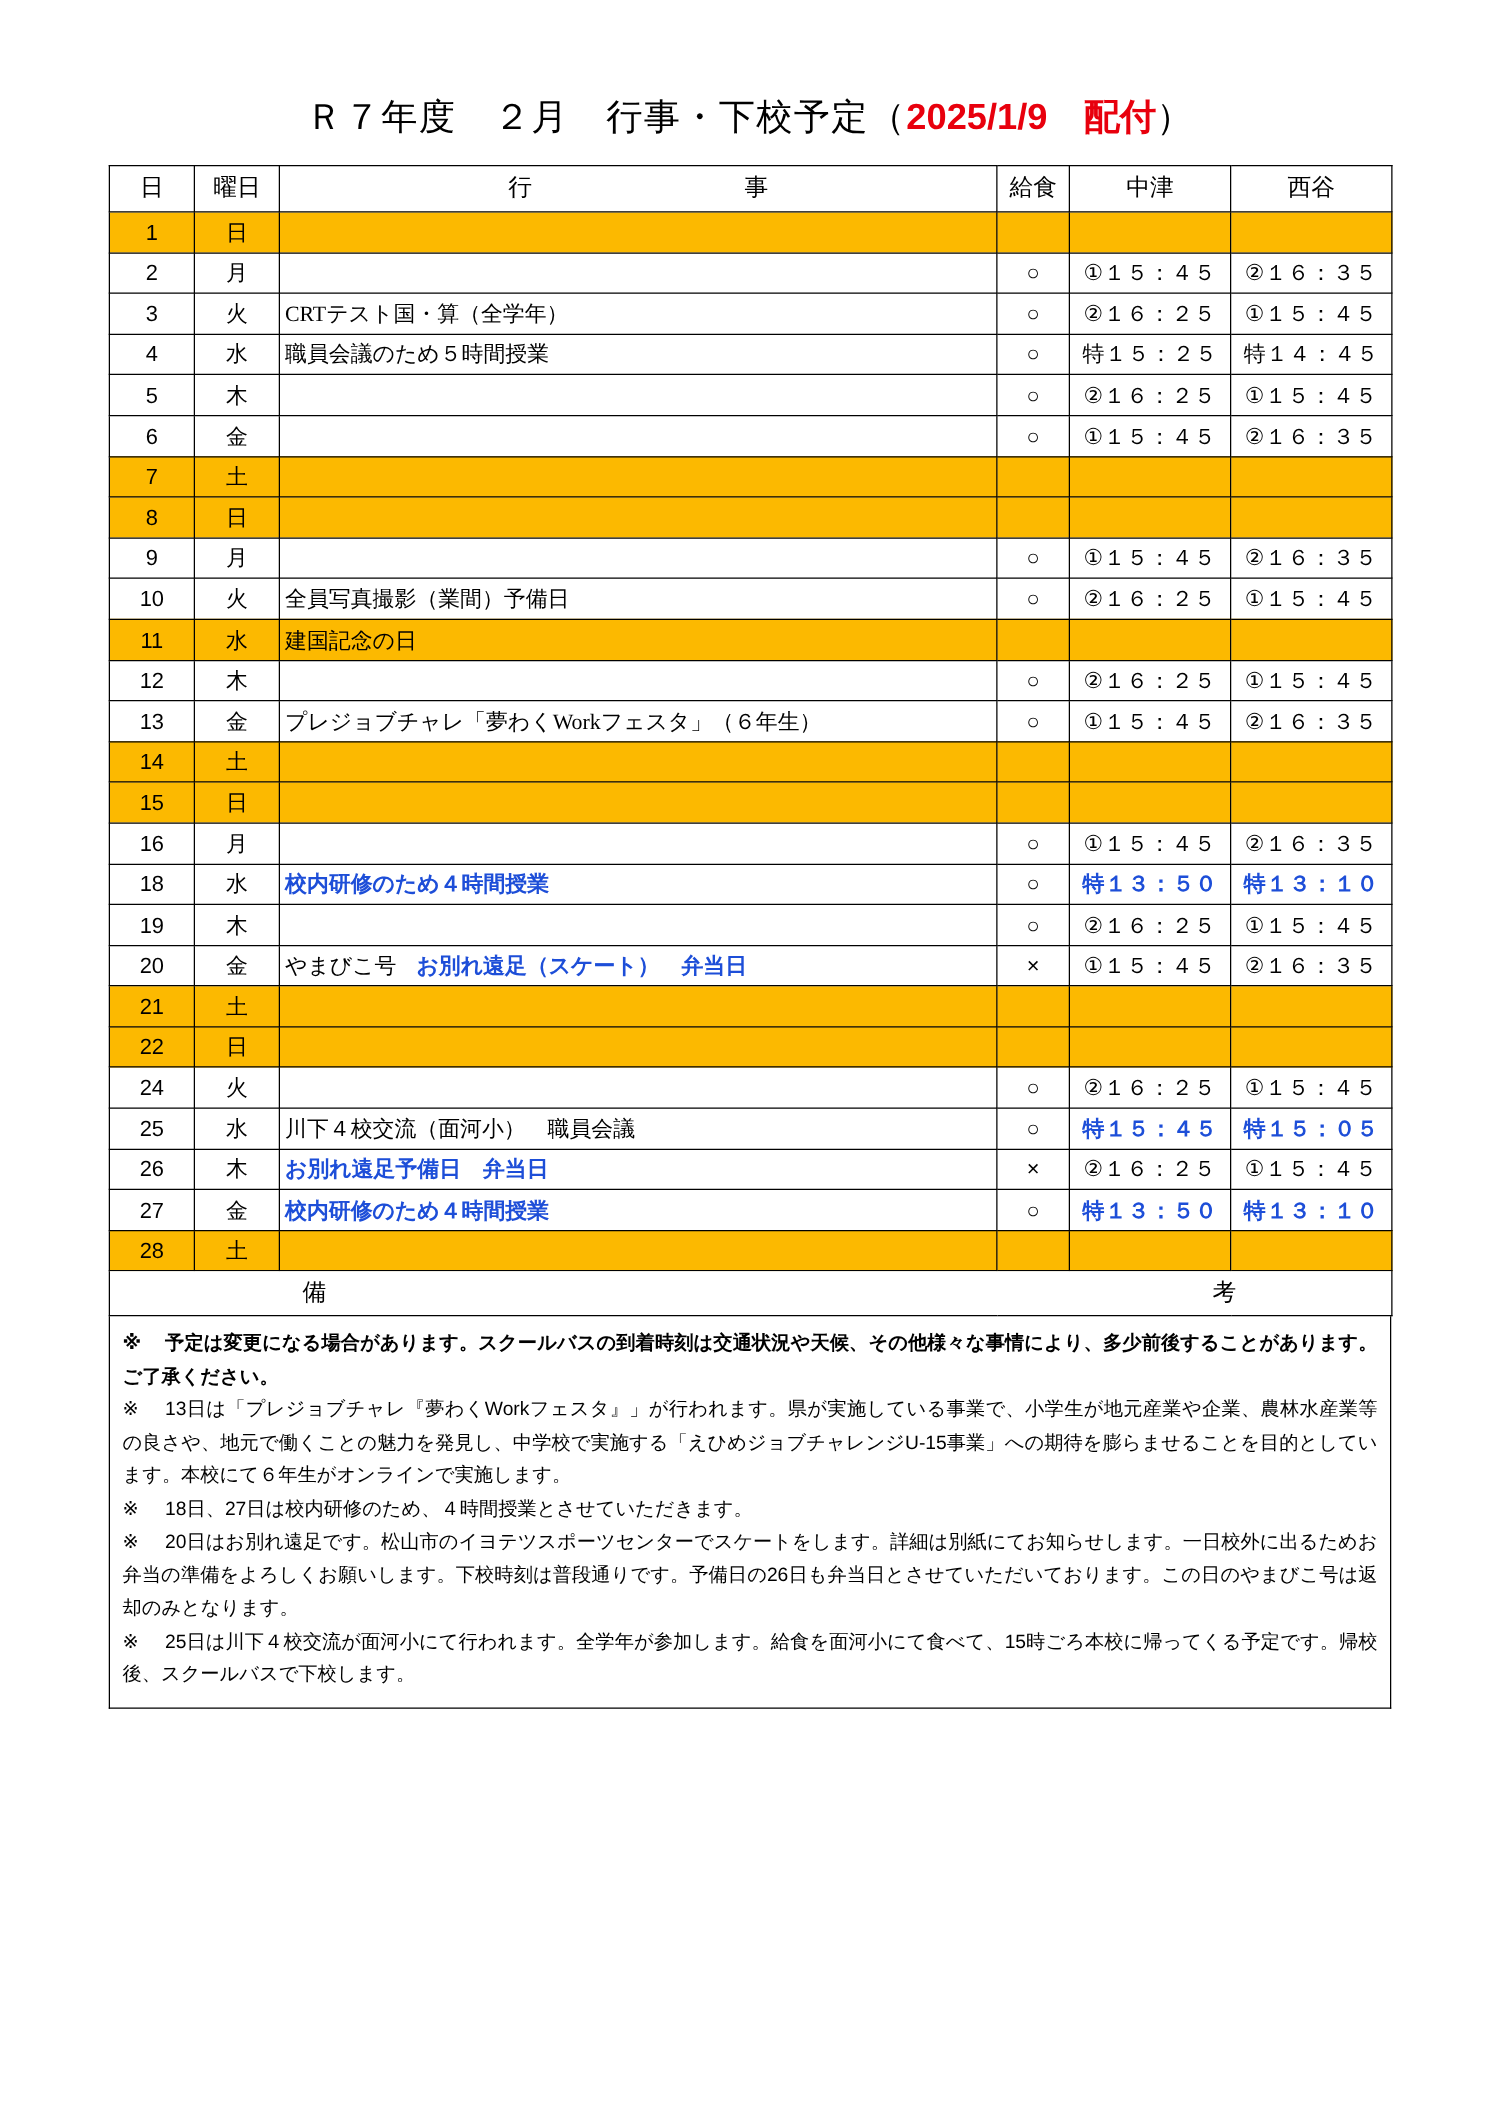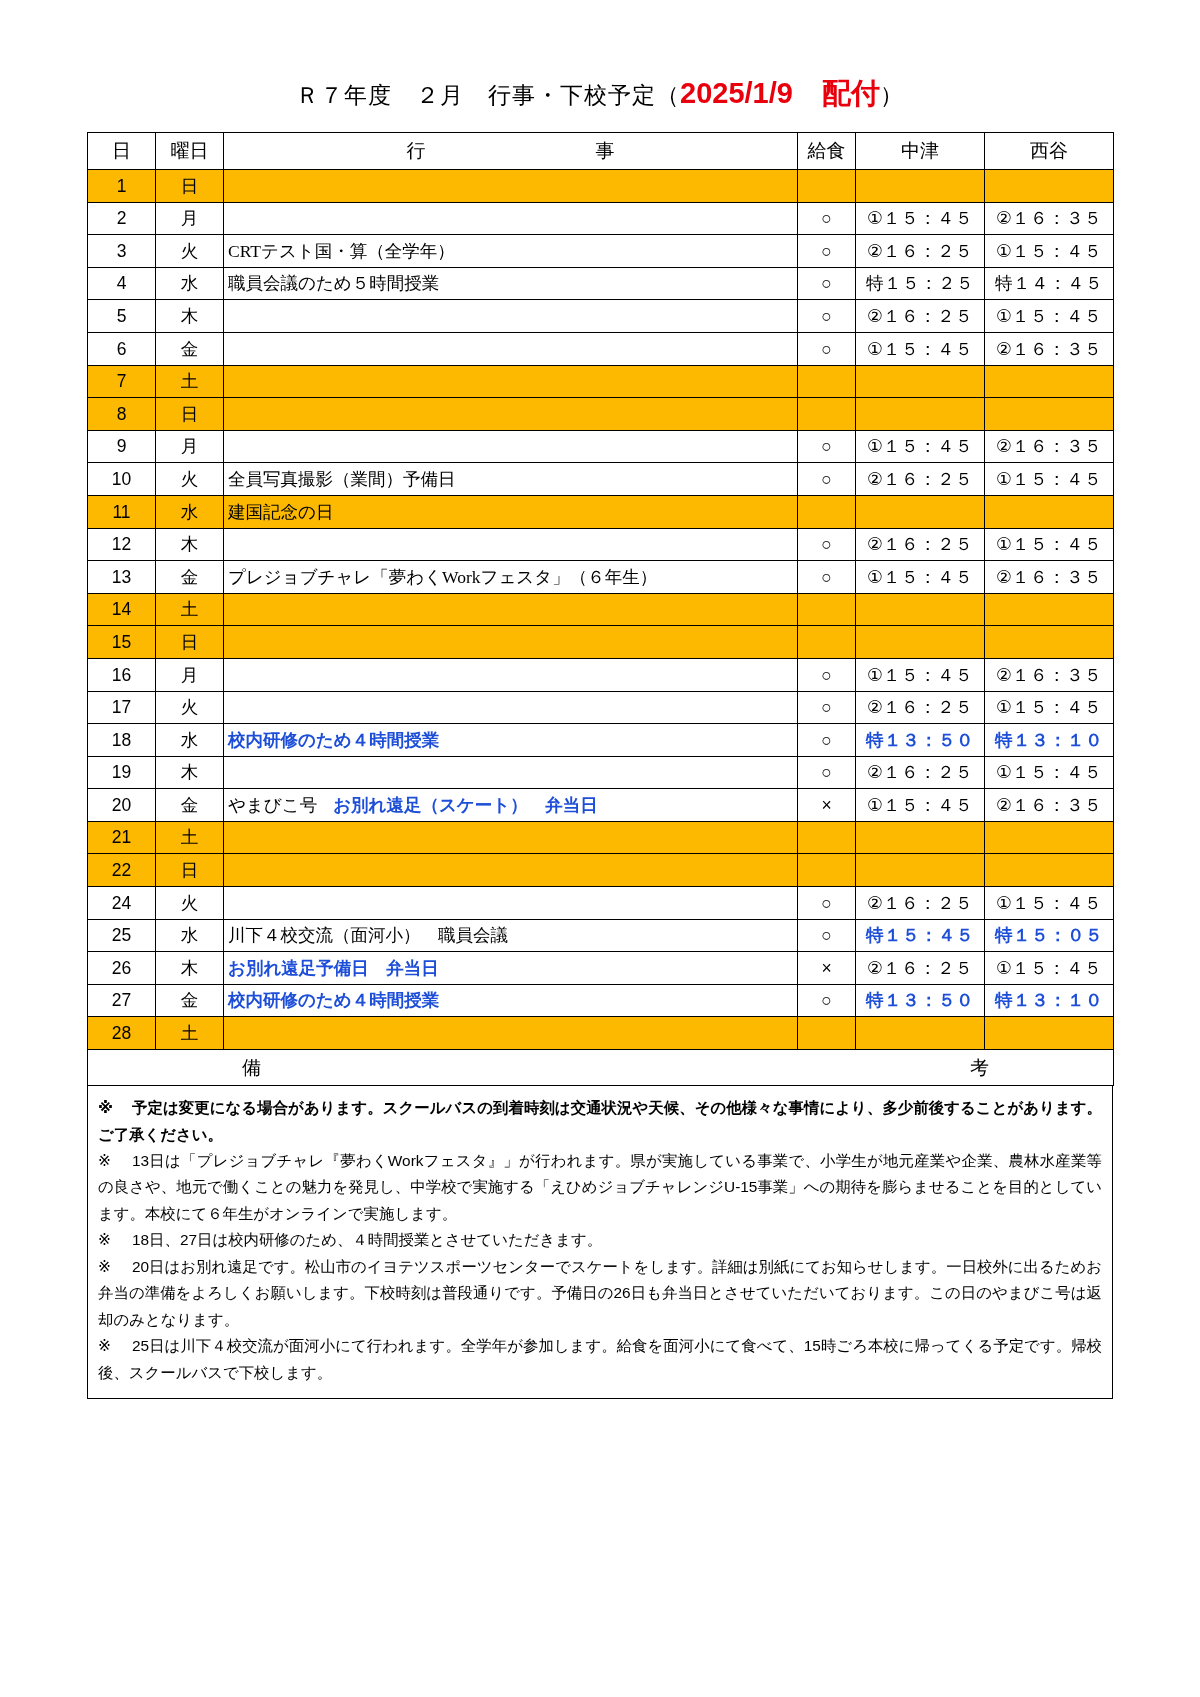--- a/index.html
+++ b/index.html
@@ -26,21 +26,21 @@
   
   .title-bar {
     margin: 0;
     padding-top: 74px;
     padding-left: 0;
     text-align: center;
     white-space: nowrap;
   }
   .title-text {
     font-family: "Liberation Sans", "DejaVu Sans", sans-serif;
-    font-size: 23px;
+    font-size: 29px;
     font-weight: normal;
     letter-spacing: 1px;
     color: #000;
   }
   .title-red {
     color: #e8000d;
     font-weight: bold;
     font-family: "Liberation Sans", "DejaVu Sans", sans-serif;
     font-size: 29px;
   }
@@ -310,28 +310,20 @@
           </tr>
           <tr>
             <td class="day">16</td>
             <td class="wday">月</td>
             <td class="event"></td>
             <td class="lunch">○</td>
             <td class="time">①１５：４５</td>
             <td class="time">②１６：３５</td>
           </tr>
           <tr>
-            <td class="day">17</td>
-            <td class="wday">火</td>
-            <td class="event"></td>
-            <td class="lunch">○</td>
-            <td class="time">②１６：２５</td>
-            <td class="time">①１５：４５</td>
-          </tr>
-          <tr>
             <td class="day">18</td>
             <td class="wday">水</td>
             <td class="event"><span class="red">校内研修のため４時間授業</span></td>
             <td class="lunch">○</td>
             <td class="time red">特１３：５０</td>
             <td class="time red">特１３：１０</td>
           </tr>
           <tr>
             <td class="day">19</td>
             <td class="wday">木</td>

